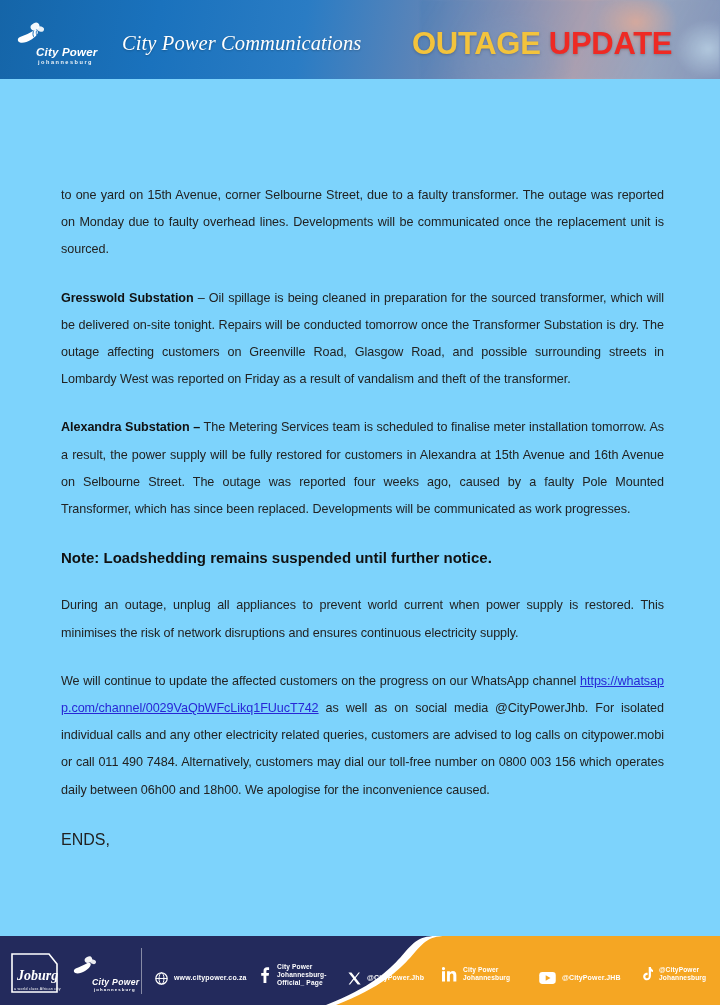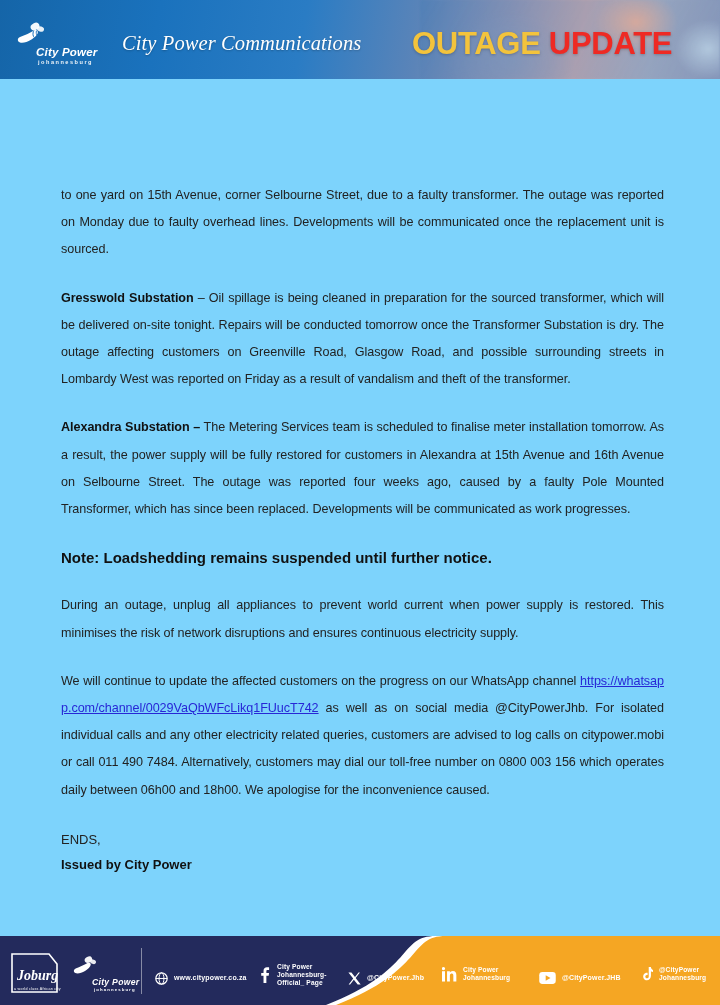--- a/index.html
+++ b/index.html
@@ -121,21 +121,21 @@
   }
 
   a.wa-link {
     color: #2727d6;
     text-decoration: underline;
     word-break: break-all;
   }
 
   .sign-block { margin-top: 23px; }
   .sign-line {
-    font-size: 13px;
+    font-size: 16px;
     line-height: 25px;
     color: #222;
   }
   .sign-line.bold { font-weight: bold; color: #111; }
   .sign-line.big { font-size: 13.2px; }
 
   
   .footer {
     position: absolute;
     left: 0; bottom: 0;
@@ -239,21 +239,20 @@
   <p class="para"><b>Alexandra Substation –</b><span> The Metering Services team is scheduled to finalise meter installation tomorrow. As a result, the power supply will be fully restored for customers in Alexandra at 15th Avenue and 16th Avenue on Selbourne Street. The outage was reported four  weeks ago, caused by a faulty Pole Mounted Transformer, which has since been replaced. Developments will be communicated as work progresses.</span></p>
 
   <p class="note-line">Note: Loadshedding remains suspended until further notice.</p>
 
   <p class="para">During an outage, unplug all appliances to prevent world current when power supply is restored. This minimises the risk of network disruptions and ensures continuous electricity supply.</p>
 
   <p class="para"><span>We will continue to update the affected customers on the progress on our WhatsApp channel </span><a class="wa-link" href="#">https://whatsapp.com/channel/0029VaQbWFcLikq1FUucT742</a><span> as well as on social media @CityPowerJhb. For isolated individual calls and any other electricity related queries, customers are advised to log calls on citypower.mobi or call 011 490 7484. Alternatively, customers may dial our toll-free number on 0800 003 156 which operates daily between 06h00 and 18h00.  We apologise for the inconvenience caused.</span></p>
 
   <div class="sign-block">
     <div class="sign-line">ENDS,</div>
-    <div class="sign-line bold">Issued by City Power</div>
   </div>
 
 </div>
 
 <div class="footer">
   <div class="footer-navy"></div>
   <div class="footer-white-edge"></div>
   <div class="f-divider"></div>
 </div>
 

